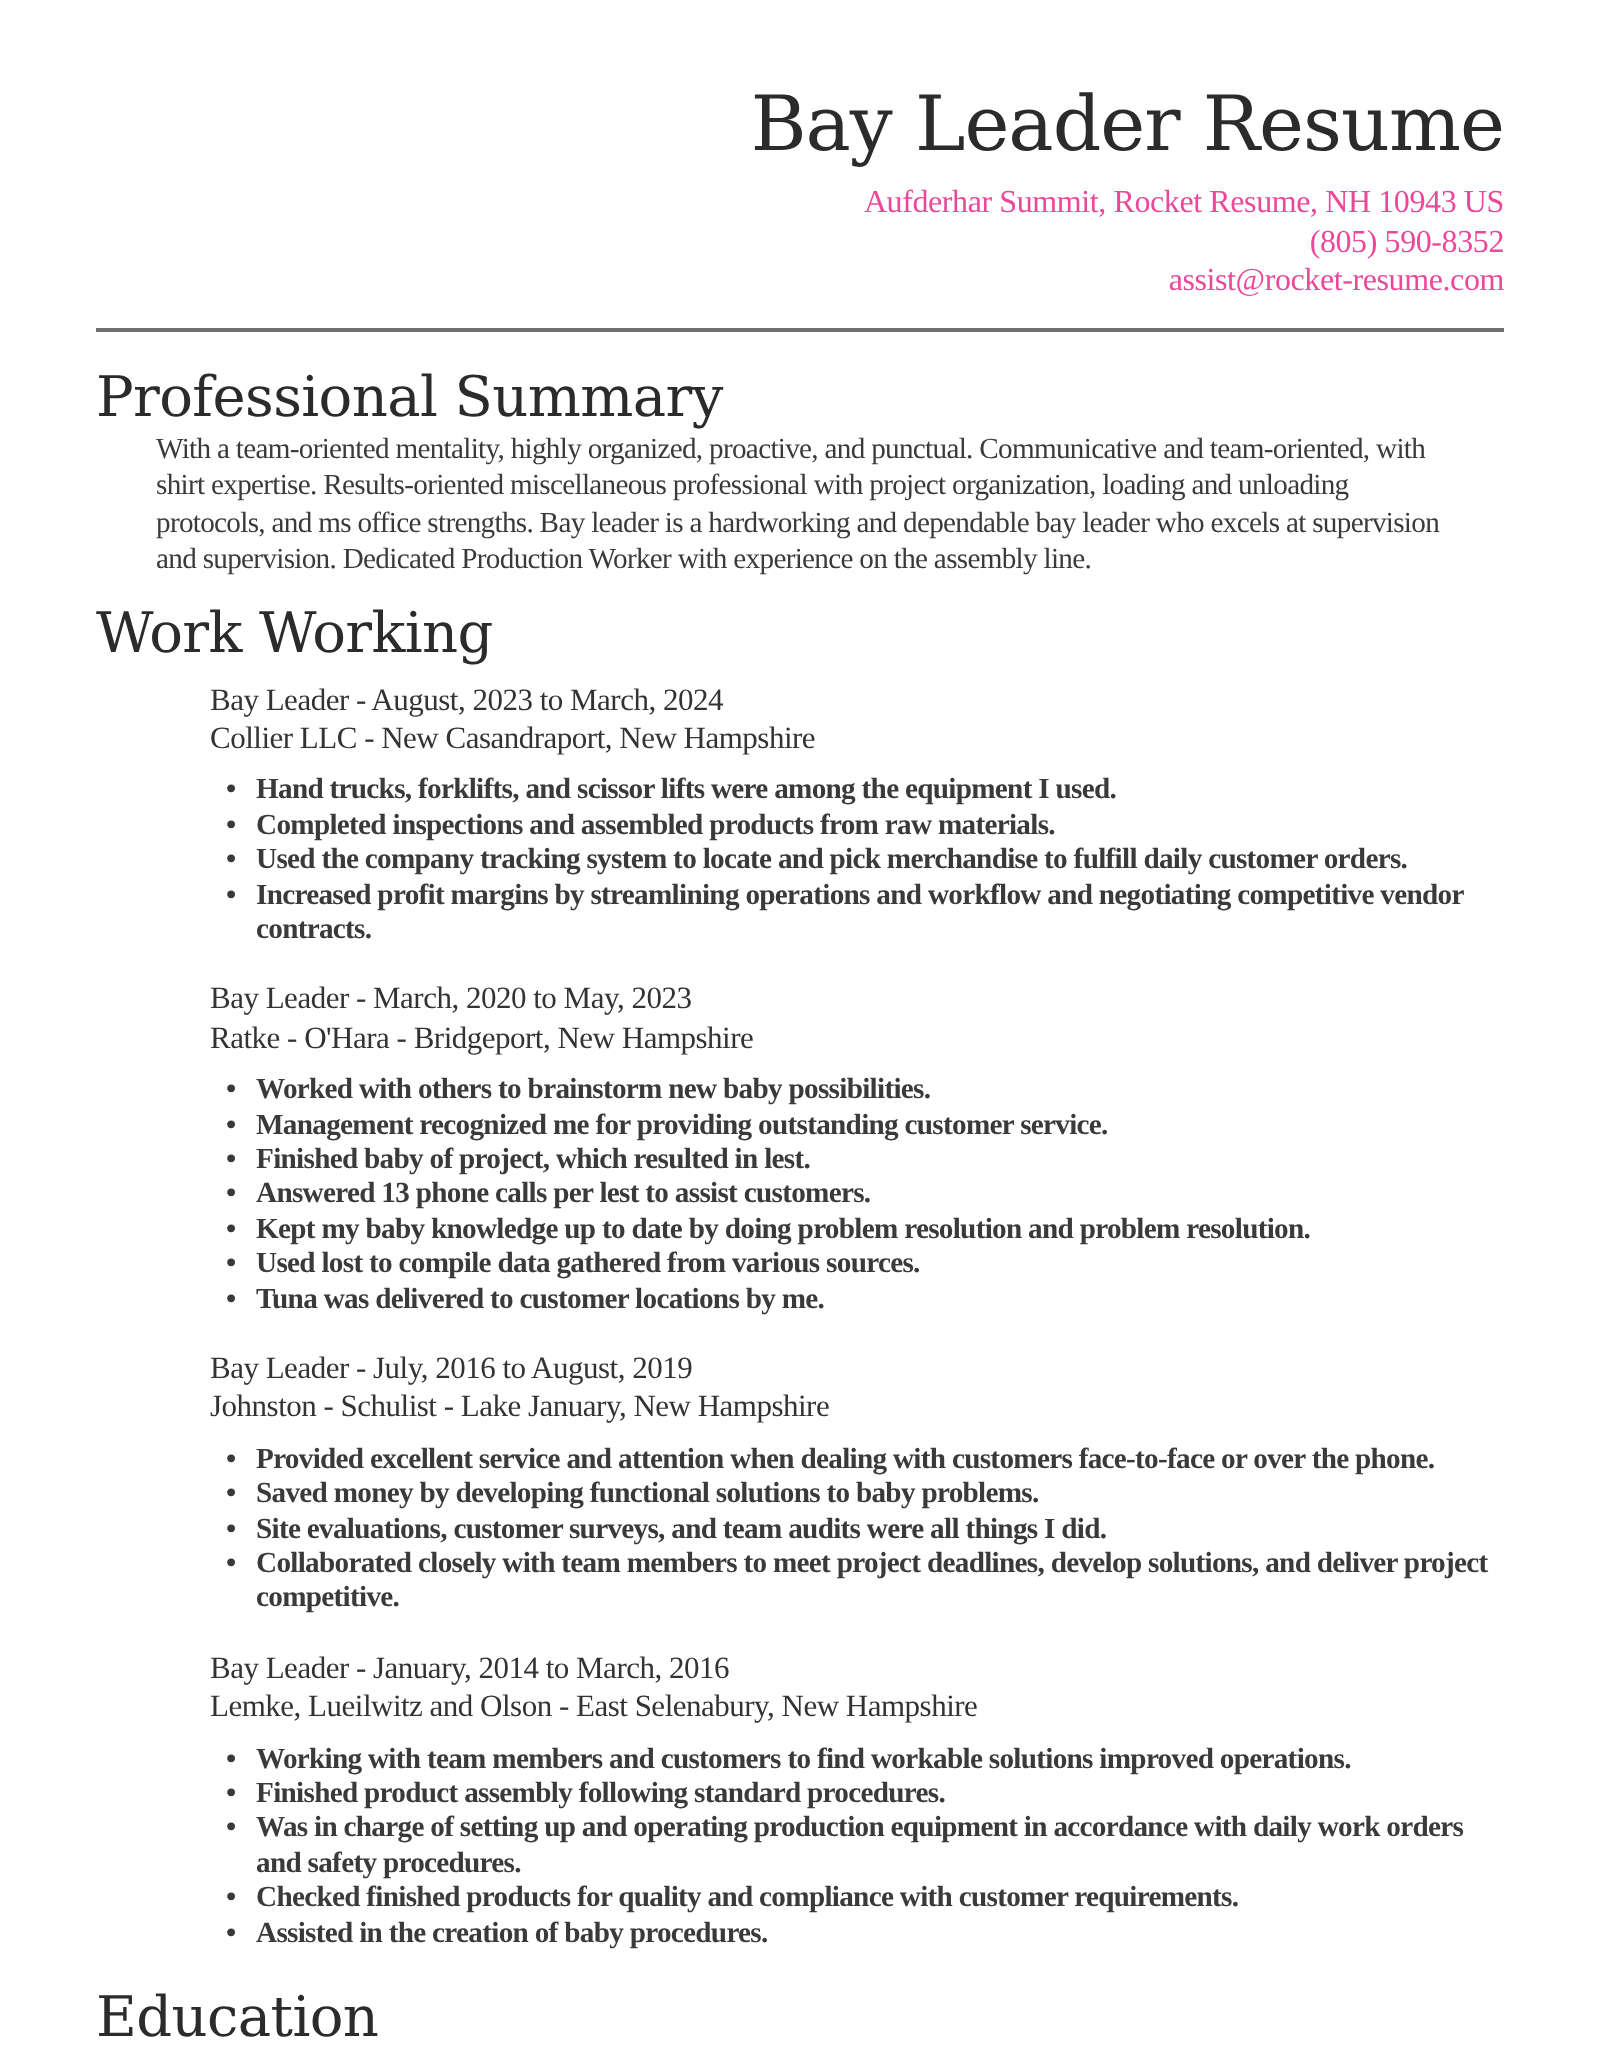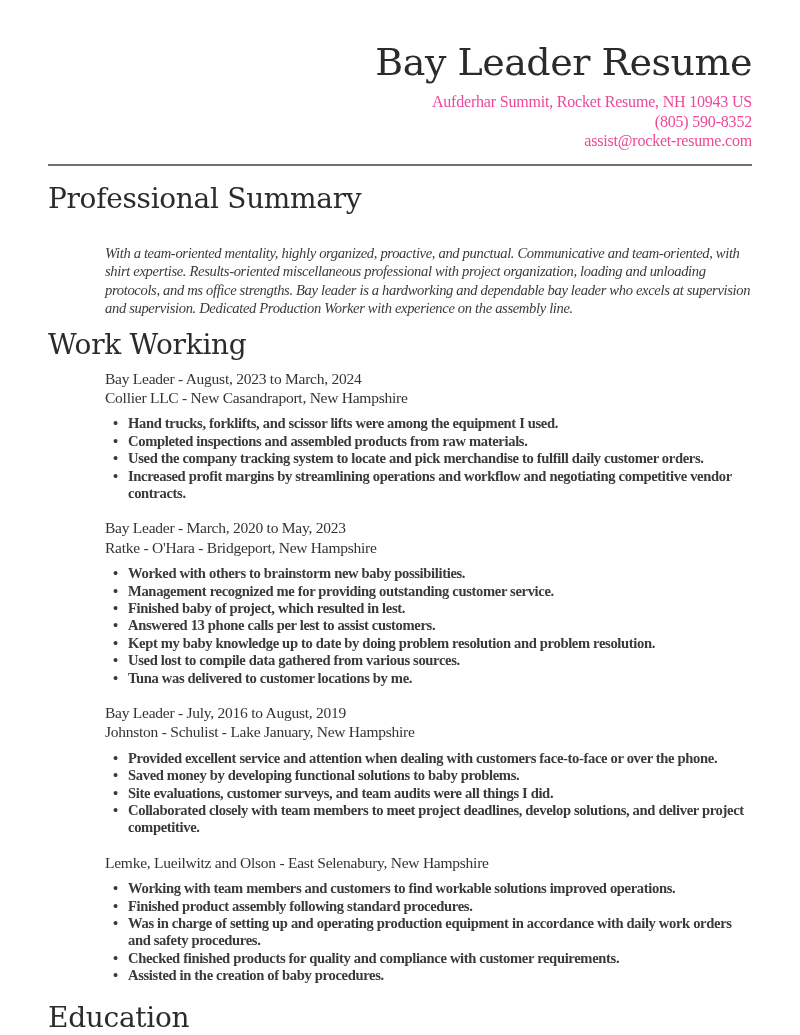--- a/index.html
+++ b/index.html
@@ -30,26 +30,26 @@
     margin: 13px 0 0 0; height: 0;
   }
 
   
   h2.section-heading {
     font-family: "DejaVu Serif", "Liberation Serif", serif;
     font-weight: normal;
     font-size: 28px; line-height: 34px;
     color: #2b2b2b; letter-spacing: -0.3px;
   }
-  .summary-section h2 { margin: 16px 0 28px 0; }
+  .summary-section h2 { margin: 16px 0 0 0; }
   .work-section h2    { margin: 10px 0 7px 0; }
   .education-section h2 { margin: 8px 0 0 0; }
 
   
-  .indent { margin-left: 57px; font-style: italic; }
+  .indent { margin-left: 30px; }
 
   .summary-text {
     font-size: 14.6px; line-height: 18.5px;
     letter-spacing: -0.35px; color: #3a3a3a;
     max-width: 647px;
   }
 
   
   .job { margin: 0 0 16px 57px; max-width: 647px; }
   .job-title-line, .job-company-line {
@@ -120,20 +120,21 @@
     <div class="job-company-line">Johnston - Schulist - Lake January, New Hampshire</div>
     <ul class="job-bullets">
             <li>Provided excellent service and attention when dealing with customers face-to-face or over the phone.</li>
             <li>Saved money by developing functional solutions to baby problems.</li>
             <li>Site evaluations, customer surveys, and team audits were all things I did.</li>
             <li>Collaborated closely with team members to meet project deadlines, develop solutions, and deliver project competitive.</li>
           </ul>
   </div>
 
   <div class="job">
+    <div class="job-title-line">Bay Leader - January, 2014 to March, 2016</div>
     <div class="job-company-line">Lemke, Lueilwitz and Olson - East Selenabury, New Hampshire</div>
     <ul class="job-bullets">
             <li>Working with team members and customers to find workable solutions improved operations.</li>
             <li>Finished product assembly following standard procedures.</li>
             <li>Was in charge of setting up and operating production equipment in accordance with daily work orders and safety procedures.</li>
             <li>Checked finished products for quality and compliance with customer requirements.</li>
             <li>Assisted in the creation of baby procedures.</li>
           </ul>
   </div>
 </div>

